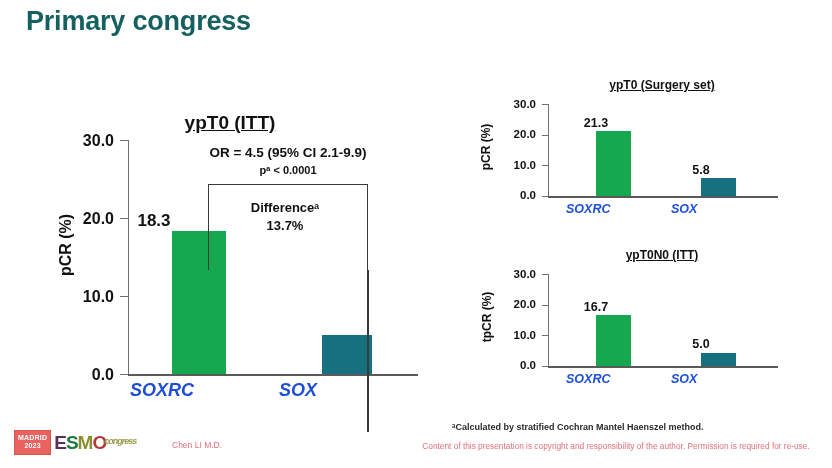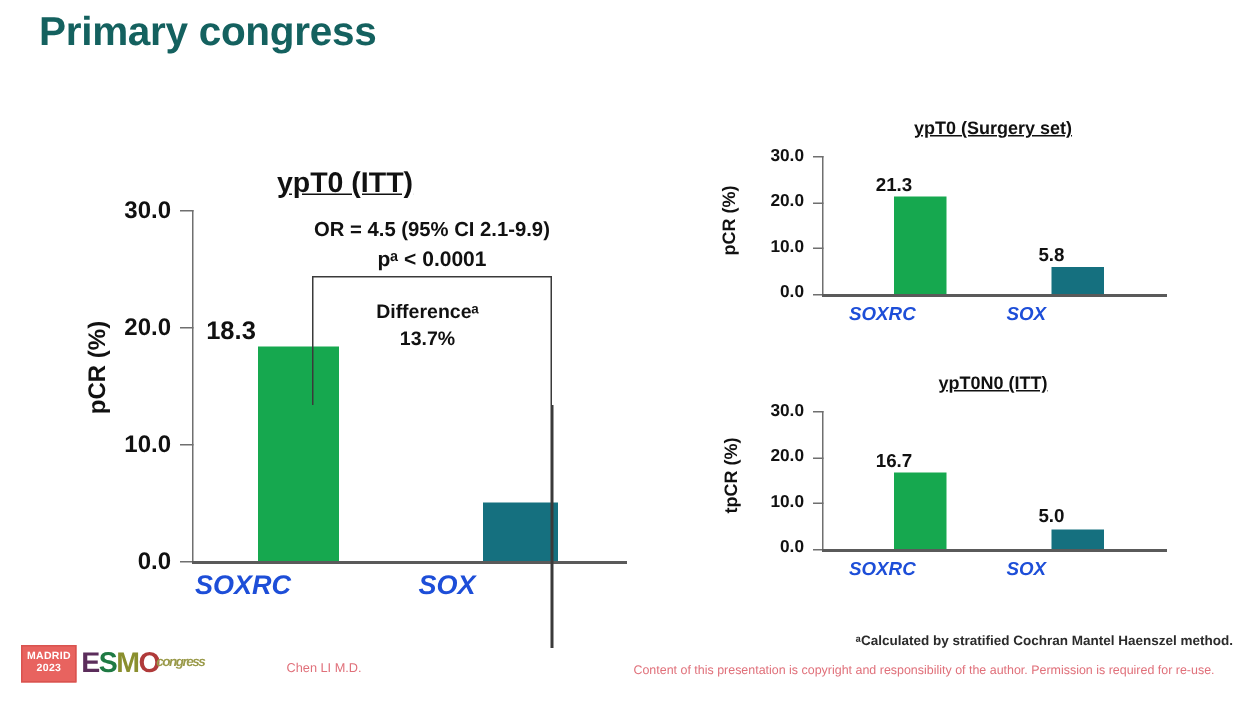--- a/index.html
+++ b/index.html
@@ -107,21 +107,21 @@
 
   
   .ann {
     position: absolute;
     font-weight: bold;
     color: #111;
     text-align: center;
     white-space: nowrap;
   }
   #or-text { font-size: 13.5px; left: 118px; top: 57px; width: 300px; }
-  #p-text  { font-size: 14px; left: 118px; top: 76px; width: 300px; }
+  #p-text  { font-size: 11px; left: 118px; top: 76px; width: 300px; }
   #diff-label { font-size: 13px; left: 200px; top: 112px; width: 130px; }
   #diff-value { font-size: 13px; left: 200px; top: 130px; width: 130px; }
 
   
   #bracket {
     position: absolute;
     left: 188px;
     top: 96px;
     width: 160px;
     height: 86px;
@@ -155,41 +155,40 @@
     width: 260px;
     height: 92px;
   }
 
   
   #footnote {
     position: absolute;
     left: 452px;
     top: 422px;
     width: 370px;
-    text-align: right;
+    text-align: left;
     font-size: 9px;
     color: #2b2b2b;
     font-weight: bold;
   }
   #copyright {
     position: absolute;
     left: 400px;
     top: 441px;
     width: 432px;
     text-align: center;
     font-size: 8.3px;
     color: #e0707a;
   }
   #presenter {
     position: absolute;
     left: 172px;
     top: 440px;
     font-size: 8.5px;
     color: #e0707a;
-    margin-left: 19px;
   }
 
   
   #esmo-logo {
     position: absolute;
     left: 14px;
     top: 429px;
     height: 26px;
     display: flex;
     align-items: center;

